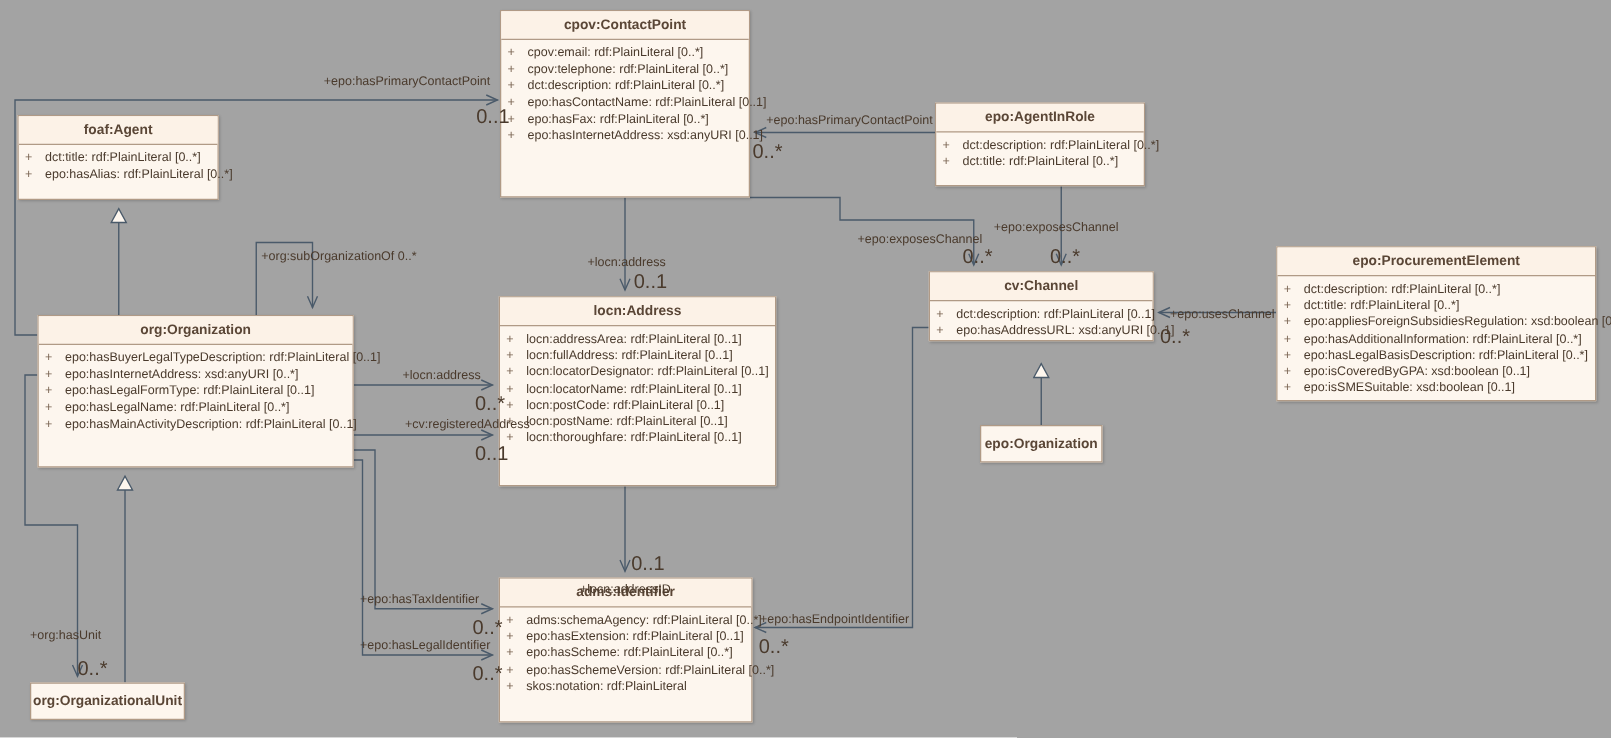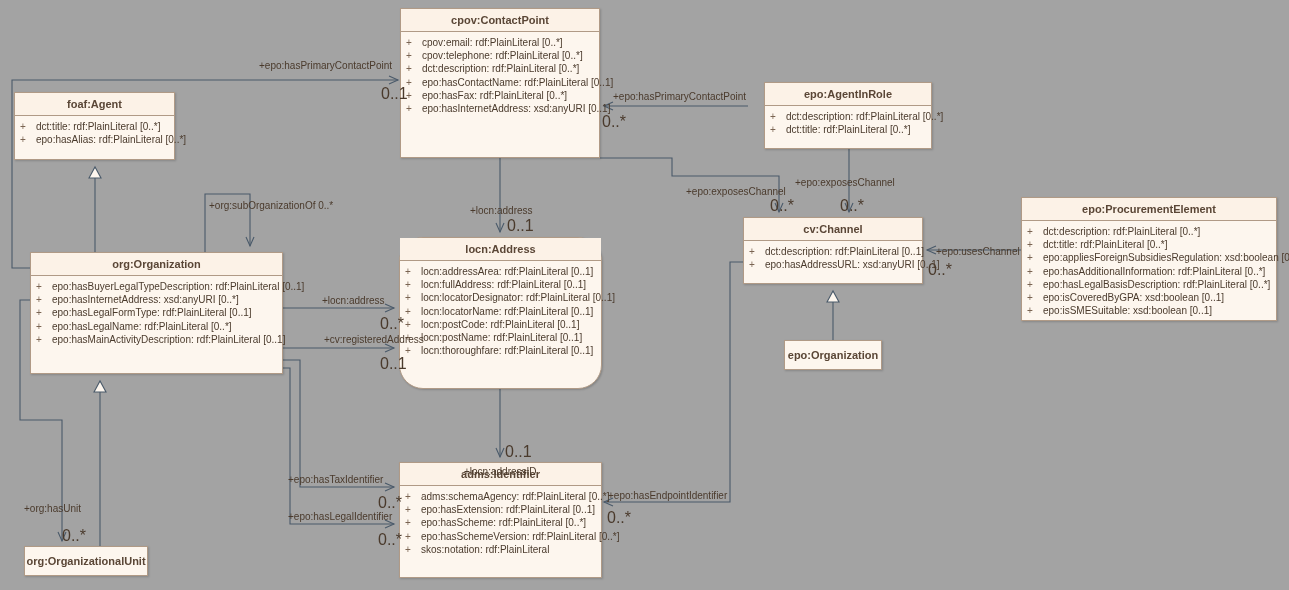--- a/index.html
+++ b/index.html
@@ -151,53 +151,53 @@
   </div>
 
   <div class="uml-class" style="left:14px; top:92px; width:161px; height:68px;">
     <div class="title">foaf:Agent</div>
     <div class="attrs">
       <div class="attr"><span class="vis">+</span><span>dct:title: rdf:PlainLiteral [0..*]</span></div>
       <div class="attr"><span class="vis">+</span><span>epo:hasAlias: rdf:PlainLiteral [0..*]</span></div>
     </div>
   </div>
 
-  <div class="uml-class" style="left:764px; top:82px; width:168px; height:67px;">
+  <div class="uml-class" style="left:748px; top:82px; width:168px; height:67px;">
     <div class="title">epo:AgentInRole</div>
     <div class="attrs">
       <div class="attr"><span class="vis">+</span><span>dct:description: rdf:PlainLiteral [0..*]</span></div>
       <div class="attr"><span class="vis">+</span><span>dct:title: rdf:PlainLiteral [0..*]</span></div>
     </div>
   </div>
 
   <div class="uml-class" style="left:30px; top:252px; width:253px; height:122px;">
     <div class="title">org:Organization</div>
     <div class="attrs">
       <div class="attr"><span class="vis">+</span><span>epo:hasBuyerLegalTypeDescription: rdf:PlainLiteral [0..1]</span></div>
       <div class="attr"><span class="vis">+</span><span>epo:hasInternetAddress: xsd:anyURI [0..*]</span></div>
       <div class="attr"><span class="vis">+</span><span>epo:hasLegalFormType: rdf:PlainLiteral [0..1]</span></div>
       <div class="attr"><span class="vis">+</span><span>epo:hasLegalName: rdf:PlainLiteral [0..*]</span></div>
       <div class="attr"><span class="vis">+</span><span>epo:hasMainActivityDescription: rdf:PlainLiteral [0..1]</span></div>
     </div>
   </div>
 
-  <div class="uml-class" style="left:399px; top:237px; width:203px; height:152px;border-radius:24px;">
+  <div class="uml-class" style="left:399px; top:237px; width:222px; height:152px;">
     <div class="title">locn:Address</div>
     <div class="attrs">
       <div class="attr"><span class="vis">+</span><span>locn:addressArea: rdf:PlainLiteral [0..1]</span></div>
       <div class="attr"><span class="vis">+</span><span>locn:fullAddress: rdf:PlainLiteral [0..1]</span></div>
       <div class="attr"><span class="vis">+</span><span>locn:locatorDesignator: rdf:PlainLiteral [0..1]</span></div>
       <div class="attr"><span class="vis">+</span><span>locn:locatorName: rdf:PlainLiteral [0..1]</span></div>
       <div class="attr"><span class="vis">+</span><span>locn:postCode: rdf:PlainLiteral [0..1]</span></div>
       <div class="attr"><span class="vis">+</span><span>locn:postName: rdf:PlainLiteral [0..1]</span></div>
       <div class="attr"><span class="vis">+</span><span>locn:thoroughfare: rdf:PlainLiteral [0..1]</span></div>
     </div>
   </div>
 
-  <div class="uml-class" style="left:743px; top:217px; width:180px; height:67px;">
+  <div class="uml-class" style="left:743px; top:217px; width:180px; height:56px;">
     <div class="title">cv:Channel</div>
     <div class="attrs">
       <div class="attr"><span class="vis">+</span><span>dct:description: rdf:PlainLiteral [0..1]</span></div>
       <div class="attr"><span class="vis">+</span><span>epo:hasAddressURL: xsd:anyURI [0..1]</span></div>
     </div>
   </div>
 
   <div class="uml-class" style="left:1021px; top:197px; width:256px; height:124px;">
     <div class="title">epo:ProcurementElement</div>
     <div class="attrs">

